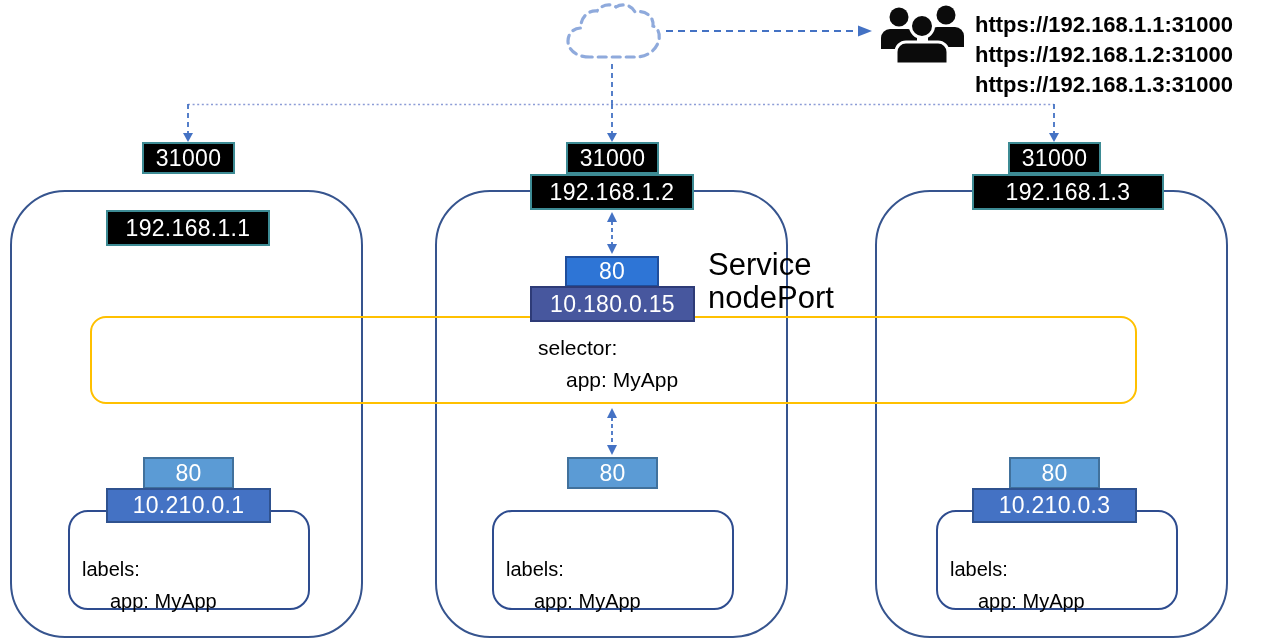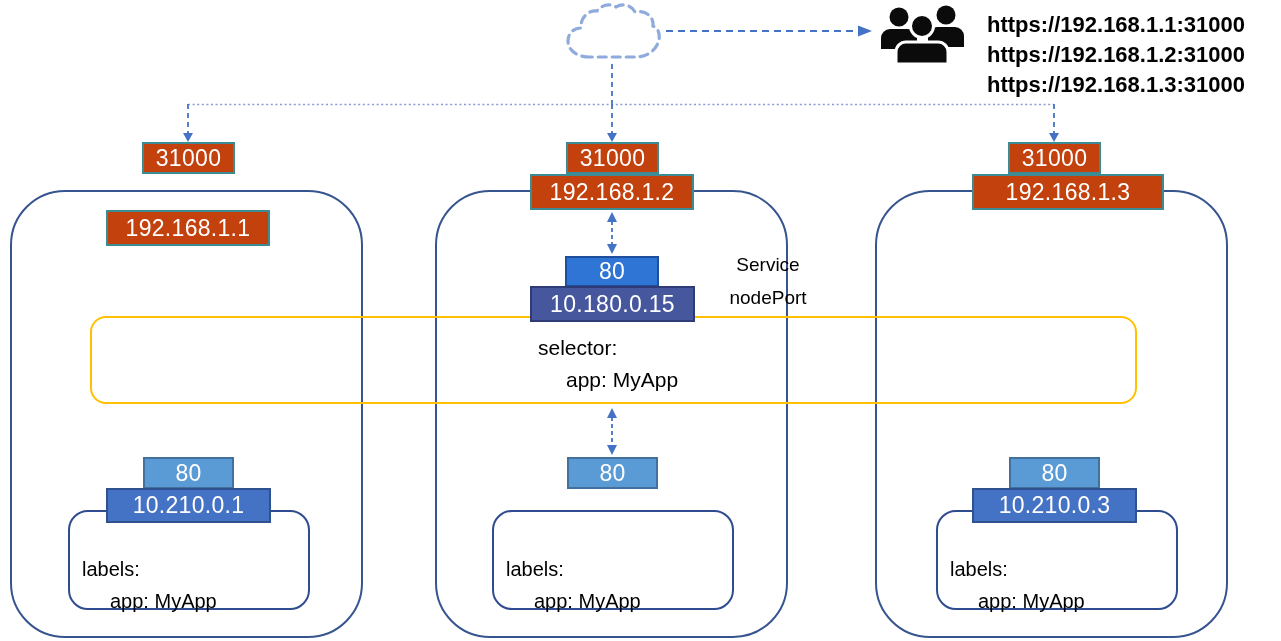--- a/index.html
+++ b/index.html
@@ -20,37 +20,37 @@
   .selector-box{
     position:absolute;left:90px;top:316px;width:1047px;height:88px;
     border:2.5px solid #FFC000;border-radius:16px;background:transparent;
     box-sizing:border-box;
   }
   
   .badge{
     position:absolute;display:flex;align-items:center;justify-content:center;
     color:#ffffff;font-size:23px;box-sizing:border-box;letter-spacing:0.3px;
   }
-  .badge.teal{background:#c2410c;border:2px solid #3D8B94;}
+  .badge.teal{background:#000000;border:2px solid #3D8B94;}
   .badge.pod-port{background:#5B9BD5;border:2px solid #41719C;}
   .badge.pod-ip{background:#4472C4;border:2px solid #2F528F;}
   .badge.svc-port{background:#2E75D6;border:2px solid #1F4E9C;}
   .badge.svc-ip{background:#47579E;border:2px solid #2E3B77;}
 
   
   .pod{
     position:absolute;top:510px;width:242px;height:100px;
     border:2px solid #2E4C8F;border-radius:20px;background:transparent;
     box-sizing:border-box;
   }
   .pod-text{position:absolute;color:#000;font-size:20px;white-space:nowrap;margin-top:28px;}
 
   .plain-text{position:absolute;color:#000;white-space:nowrap;}
-  .url-line{font-size:22px;font-weight:600;line-height:30px;margin-left:12px;}
-  .svc-label{font-size:19px;line-height:33px;text-align:center;width:120px;}
+  .url-line{font-size:22px;font-weight:600;line-height:30px;}
+  .svc-label{font-size:31px;line-height:33px;text-align:left;width:120px;}
   .sel-text{font-size:21px;}
 </style>
 </head>
 <body>
 
 <div class="canvas">
 
   <svg class="abs" style="left:0;top:0;" width="1281" height="641" viewBox="0 0 1281 641">
 
     <line x1="612" y1="64" x2="612" y2="104" stroke="#4472C4" stroke-width="1.8" stroke-dasharray="5 4"></line>

